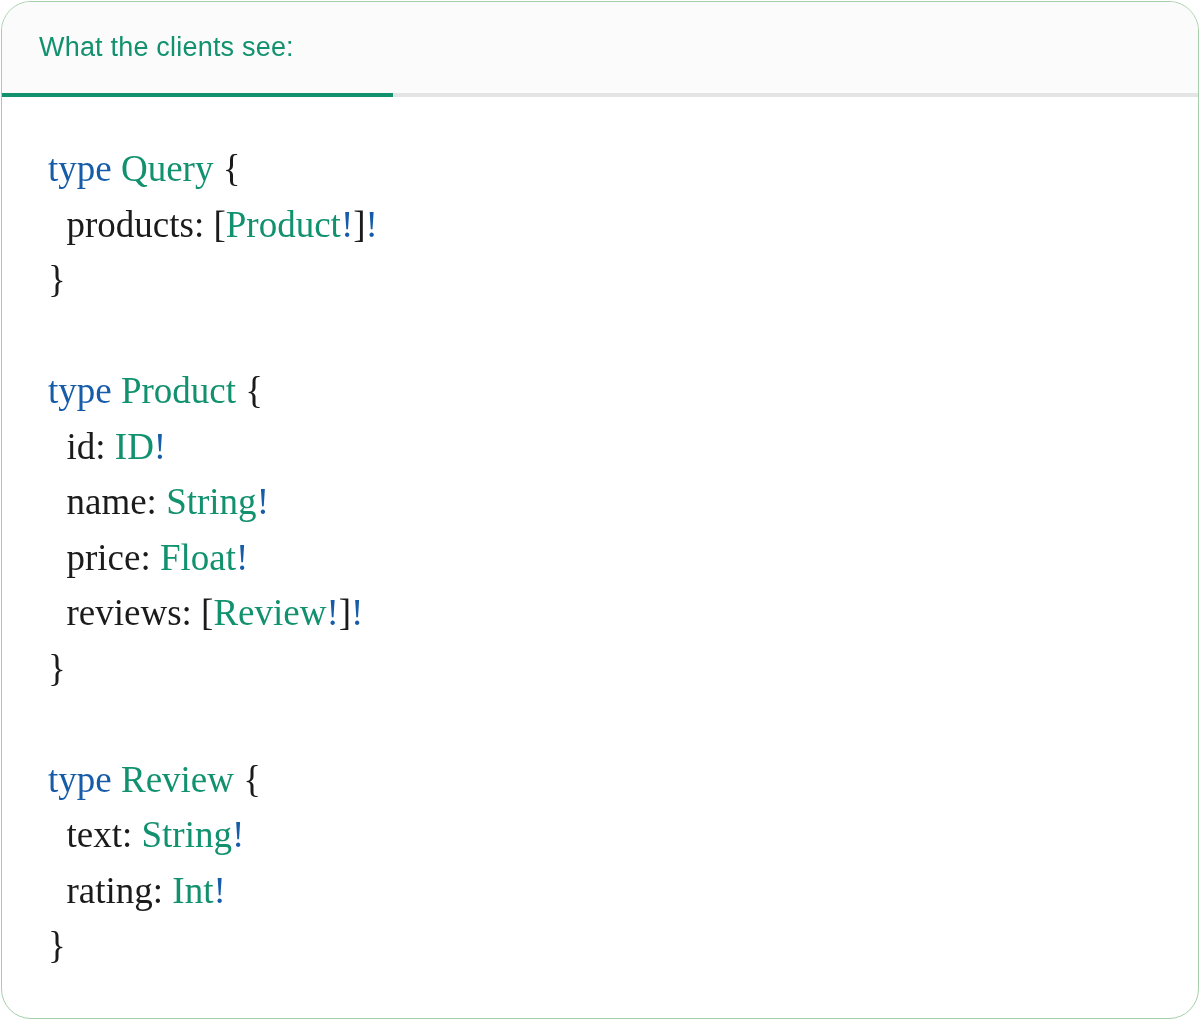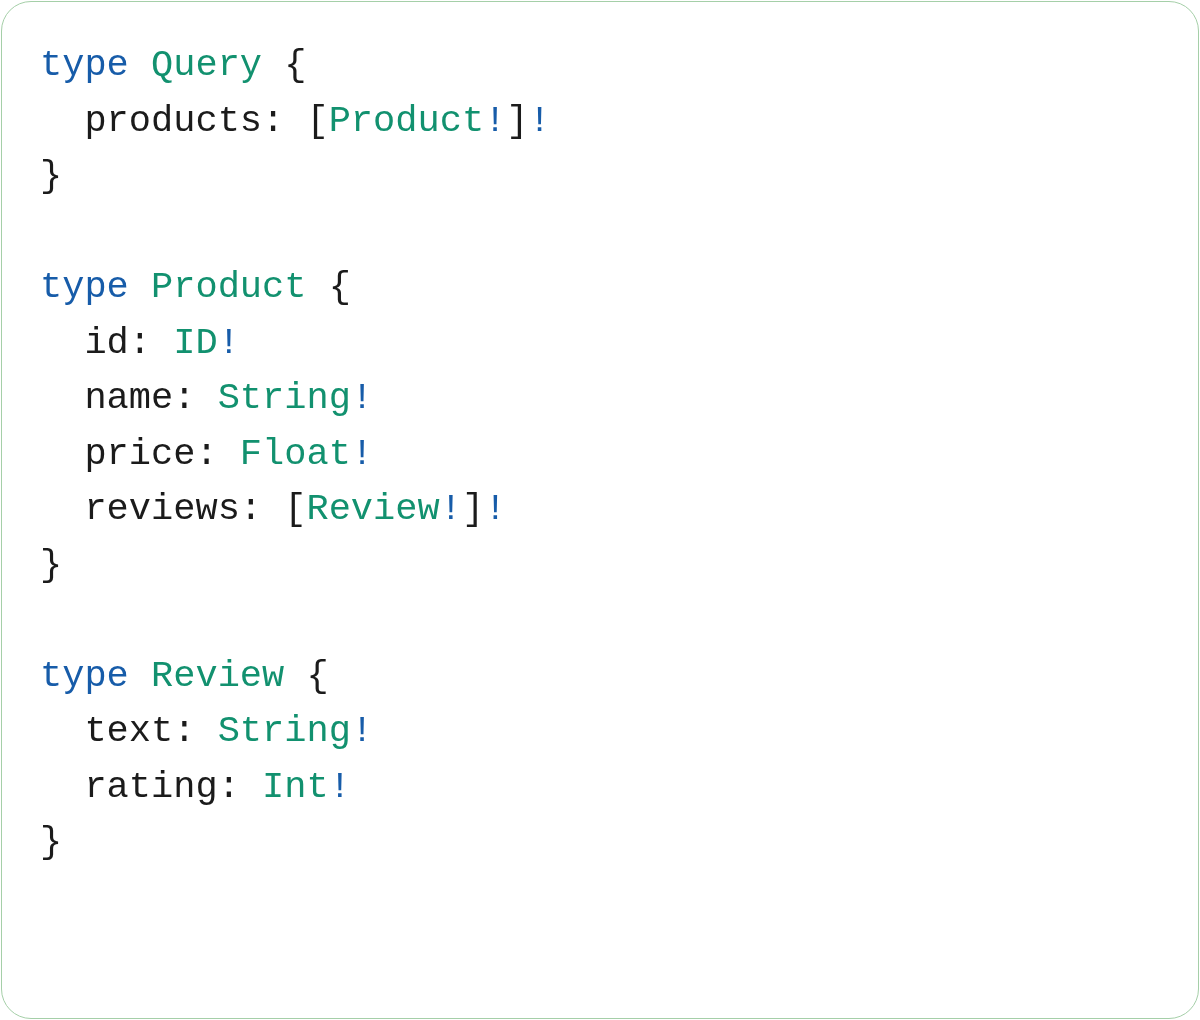--- a/index.html
+++ b/index.html
@@ -53,31 +53,36 @@
     height: 4px;
     background: var(--tab-teal);
   }
   .tab-label {
     color: var(--tab-teal);
     font-size: 27px;
     font-weight: 500;
     letter-spacing: 0.2px;
   }
   .code {
-    margin: 0;
+    margin: 8px;
     padding: 36px 24px 0 38px;
-    font-family: Liberation Mono, monospace;
+    font-family: Liberation Serif, serif;
     font-size: 37px;
     line-height: 55.5px;
     white-space: pre;
   }
   .code-line { height: 55.5px; }
   .tok-kw   { color: var(--blue); }
   .tok-ty   { color: var(--teal); }
   .tok-pl   { color: var(--dark); }
   .tok-bang { color: var(--blue); }
 </style>
 </head>
 <body>
 
 <div class="card">
+  <div class="panel-header">
+    <div class="tab">
+      <span class="tab-label">What the clients see:</span>
+    </div>
+  </div>
   <pre class="code"><div class="code-line"><span class="tok-kw">type</span><span class="tok-pl"> </span><span class="tok-ty">Query</span><span class="tok-pl"> {</span></div><div class="code-line"><span class="tok-pl">  products: [</span><span class="tok-ty">Product</span><span class="tok-bang">!</span><span class="tok-pl">]</span><span class="tok-bang">!</span></div><div class="code-line"><span class="tok-pl">}</span></div><div class="code-line">&nbsp;</div><div class="code-line"><span class="tok-kw">type</span><span class="tok-pl"> </span><span class="tok-ty">Product</span><span class="tok-pl"> {</span></div><div class="code-line"><span class="tok-pl">  id: </span><span class="tok-ty">ID</span><span class="tok-bang">!</span></div><div class="code-line"><span class="tok-pl">  name: </span><span class="tok-ty">String</span><span class="tok-bang">!</span></div><div class="code-line"><span class="tok-pl">  price: </span><span class="tok-ty">Float</span><span class="tok-bang">!</span></div><div class="code-line"><span class="tok-pl">  reviews: [</span><span class="tok-ty">Review</span><span class="tok-bang">!</span><span class="tok-pl">]</span><span class="tok-bang">!</span></div><div class="code-line"><span class="tok-pl">}</span></div><div class="code-line">&nbsp;</div><div class="code-line"><span class="tok-kw">type</span><span class="tok-pl"> </span><span class="tok-ty">Review</span><span class="tok-pl"> {</span></div><div class="code-line"><span class="tok-pl">  text: </span><span class="tok-ty">String</span><span class="tok-bang">!</span></div><div class="code-line"><span class="tok-pl">  rating: </span><span class="tok-ty">Int</span><span class="tok-bang">!</span></div><div class="code-line"><span class="tok-pl">}</span></div></pre>
 </div>
 
 </body></html>

